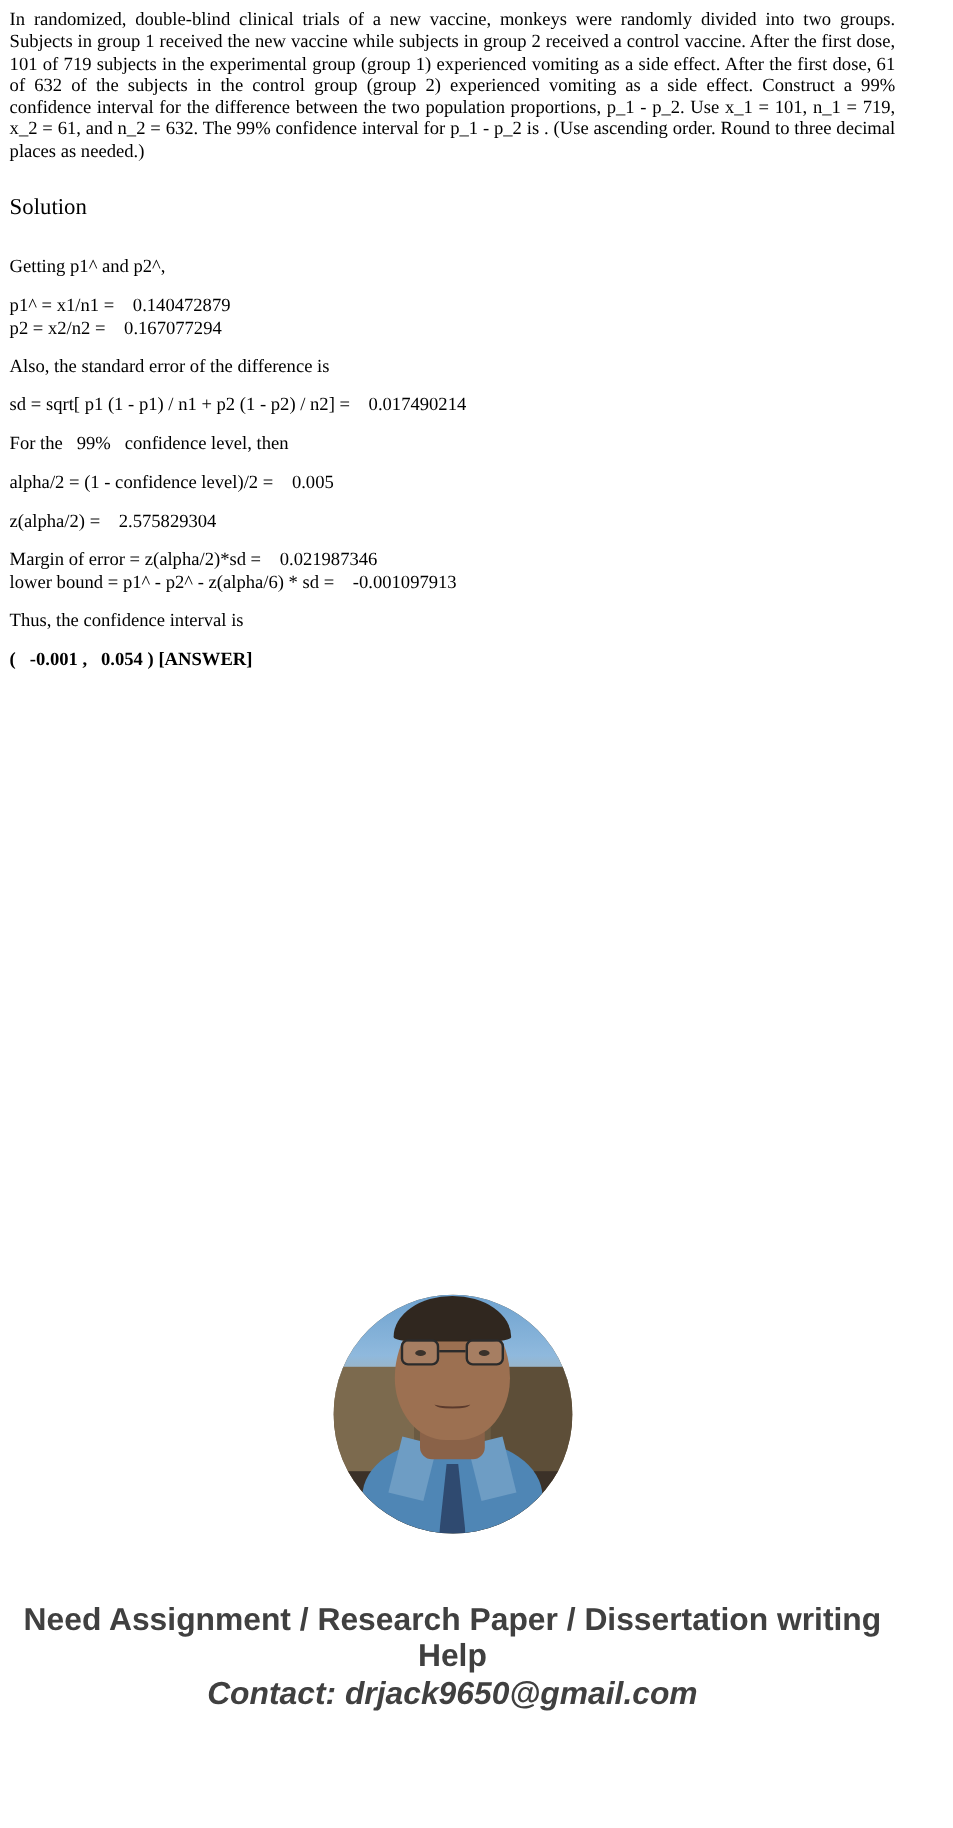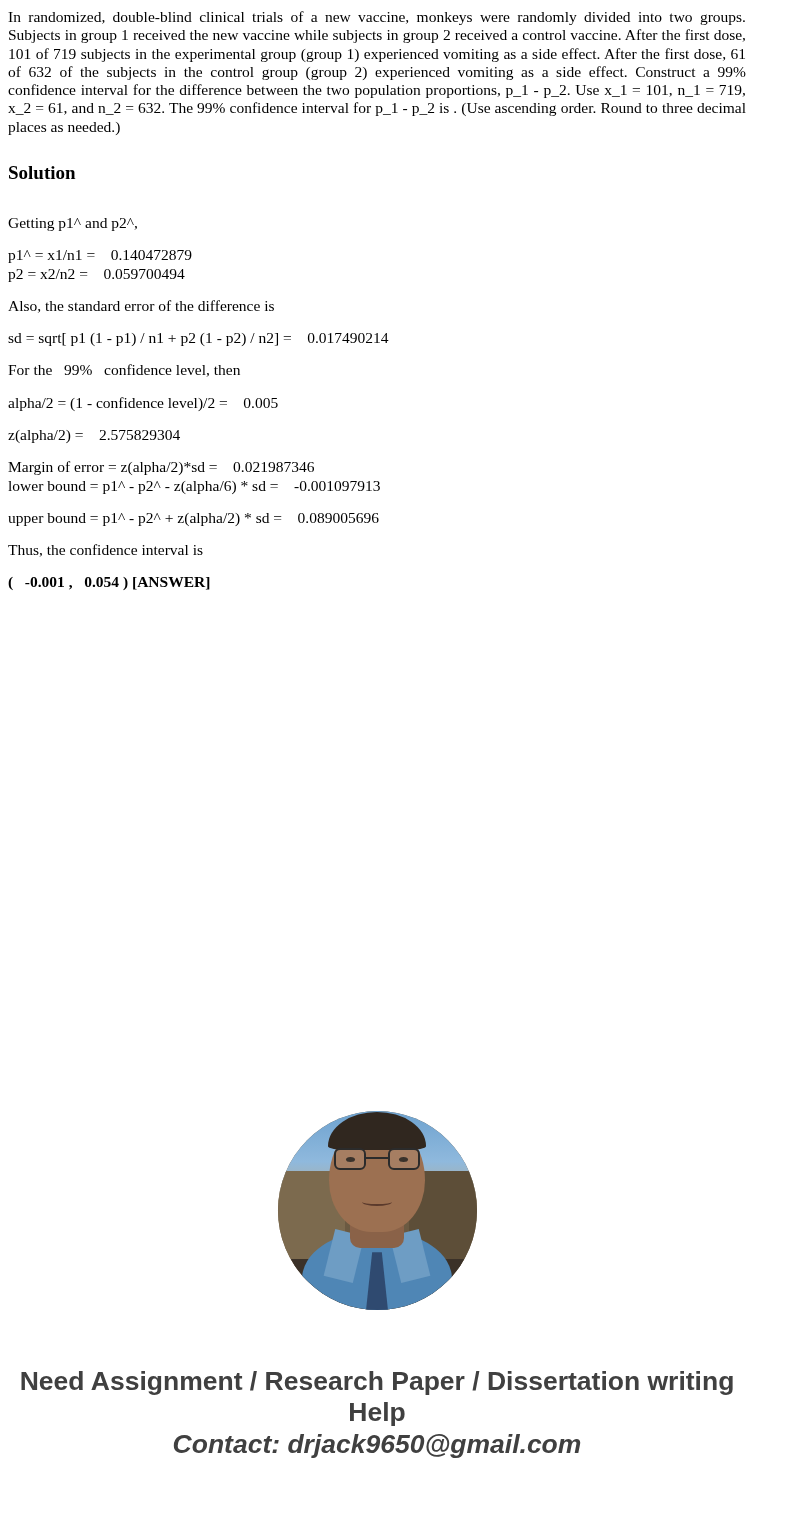--- a/index.html
+++ b/index.html
@@ -20,21 +20,21 @@
     padding: 8px 10px 0 8px;
   }
   .problem {
     font-size: 15.5px;
     line-height: 1.18;
     text-align: justify;
     margin: 0 0 6px 0;
   }
   .solution-heading {
     font-size: 19px;
-    font-weight: bold;
+    font-weight: normal;
     margin: 26px 0 0 0;
   }
   .work {
     margin-top: 30px;
   }
   .line {
     font-size: 15.5px;
     line-height: 1.18;
     margin: 0 0 14px 0;
     white-space: pre-wrap;
@@ -220,29 +220,28 @@
 
 <div class="page">
 
   <p class="problem">In randomized, double-blind clinical trials of a new vaccine, monkeys were randomly divided into two groups. Subjects in group 1 received the new vaccine while subjects in group 2 received a control vaccine. After the first dose, 101 of 719 subjects in the experimental group (group 1) experienced vomiting as a side effect. After the first dose, 61 of 632 of the subjects in the control group (group 2) experienced vomiting as a side effect. Construct a 99% confidence interval for the difference between the two population proportions, p_1 - p_2. Use x_1 = 101, n_1 = 719, x_2 = 61, and n_2 = 632. The 99% confidence interval for p_1 - p_2 is . (Use ascending order. Round to three decimal places as needed.)</p>
 
   <h2 class="solution-heading">Solution</h2>
 
   <div class="work">
     <p class="line">Getting p1^ and p2^,</p>
     <p class="line tight">p1^ = x1/n1 =    0.140472879</p>
-    <p class="line">p2 = x2/n2 =    0.059700494</p>
+    <p class="line">p2 = x2/n2 =    0.167077294</p>
     <p class="line">Also, the standard error of the difference is</p>
     <p class="line">sd = sqrt[ p1 (1 - p1) / n1 + p2 (1 - p2) / n2] =    0.017490214</p>
     <p class="line">For the   99%   confidence level, then</p>
     <p class="line">alpha/2 = (1 - confidence level)/2 =    0.005</p>
     <p class="line">z(alpha/2) =    2.575829304</p>
     <p class="line tight">Margin of error = z(alpha/2)*sd =    0.021987346</p>
     <p class="line">lower bound = p1^ - p2^ - z(alpha/6) * sd =    -0.001097913</p>
-    <p class="line">upper bound = p1^ - p2^ + z(alpha/2) * sd =    0.089005696</p>
     <p class="line">Thus, the confidence interval is</p>
     <p class="answer-line">(   -0.001 ,   0.054 ) [ANSWER]</p>
   </div>
 
   <div class="spacer"></div>
 
   <div class="avatar-wrap">
     <div class="avatar">
       <div class="av-sky"></div>
       <div class="av-walll"></div>

